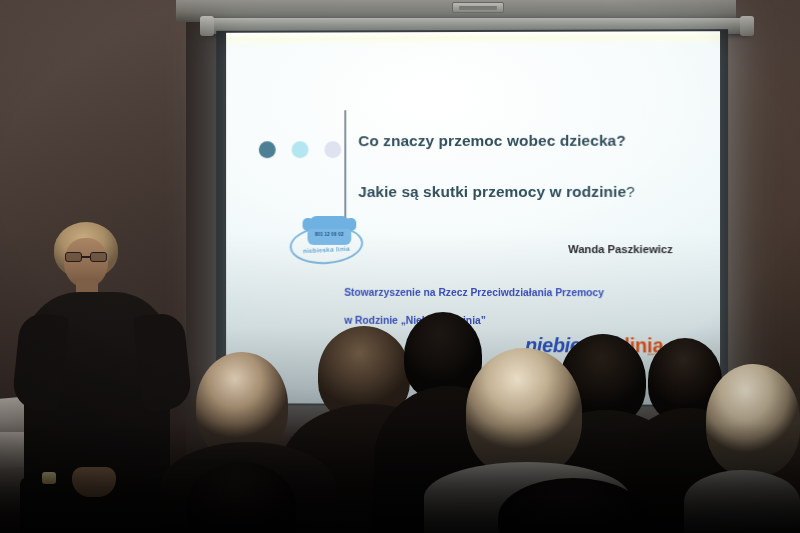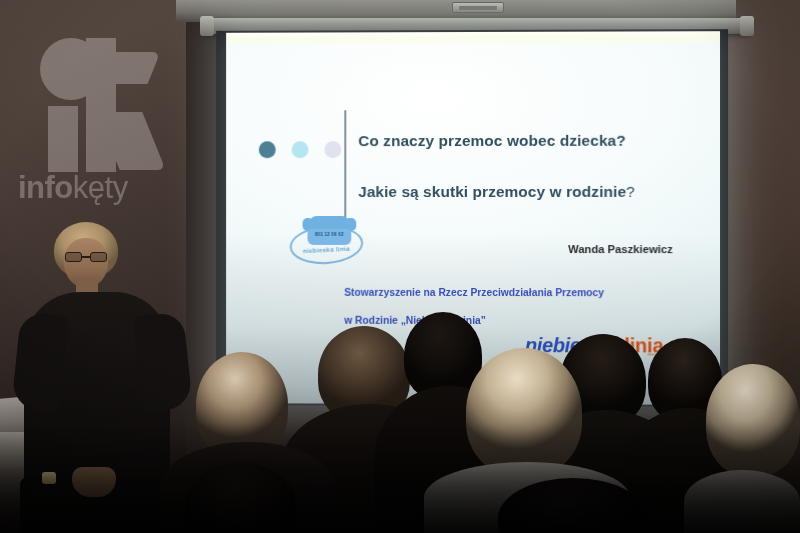--- a/index.html
+++ b/index.html
@@ -367,22 +367,14 @@
     <div class="head" style="left:706px;top:364px;width:94px;height:112px;background:radial-gradient(58% 55% at 42% 24%,#ece2ce 0%,#c7b89c 46%,#8d7d66 78%,#40372c 100%);"></div>
     <div class="shoulders" style="left:684px;top:470px;width:116px;height:63px;background:linear-gradient(180deg,#8e8c87,#4d4b47 55%,#201f1d);"></div>
 
     <div class="head" style="left:186px;top:462px;width:110px;height:90px;background:radial-gradient(55% 55% at 45% 28%,#1a1512 0%,#100c0a 60%,#060504 100%);"></div>
     <div class="head" style="left:498px;top:478px;width:150px;height:80px;background:radial-gradient(55% 55% at 45% 28%,#151110 0%,#0c0908 60%,#050404 100%);"></div>
   </div>
 
   <div class="room-vignette"></div>
   <div class="bottom-dark"></div>
 
-  <div class="watermark">
-    <div class="wm-i-dot"></div>
-    <div class="wm-i-stem"></div>
-    <div class="wm-k-stem"></div>
-    <div class="wm-k-up"></div>
-    <div class="wm-k-lo"></div>
-    <div class="wm-text"><b>info</b><span>kęty</span></div>
-  </div>
 
 </div>
 
 </body></html>

